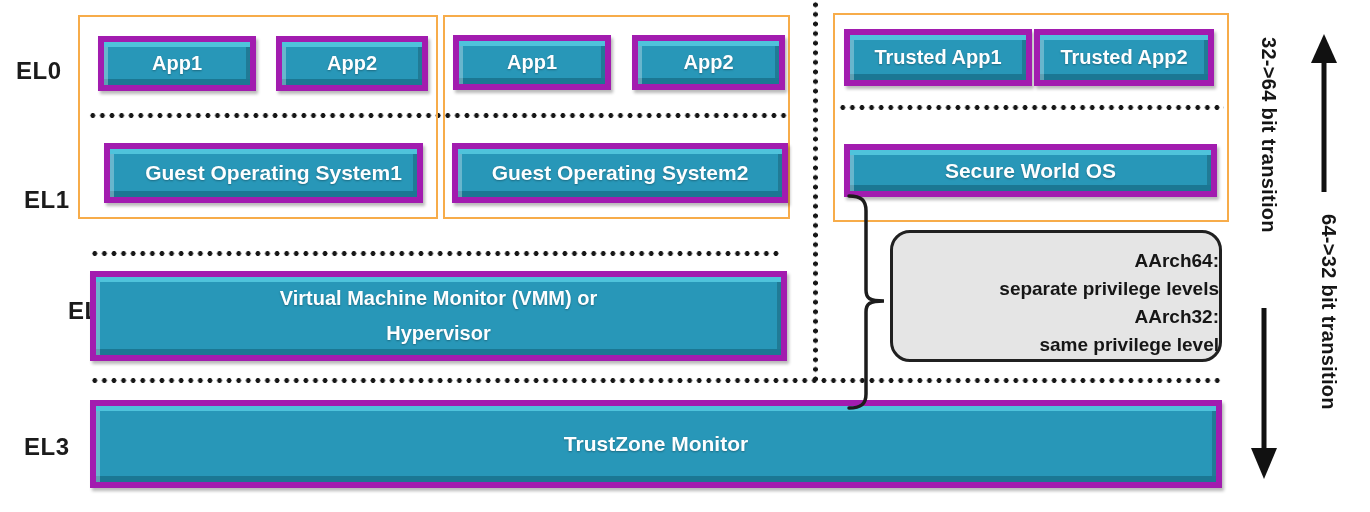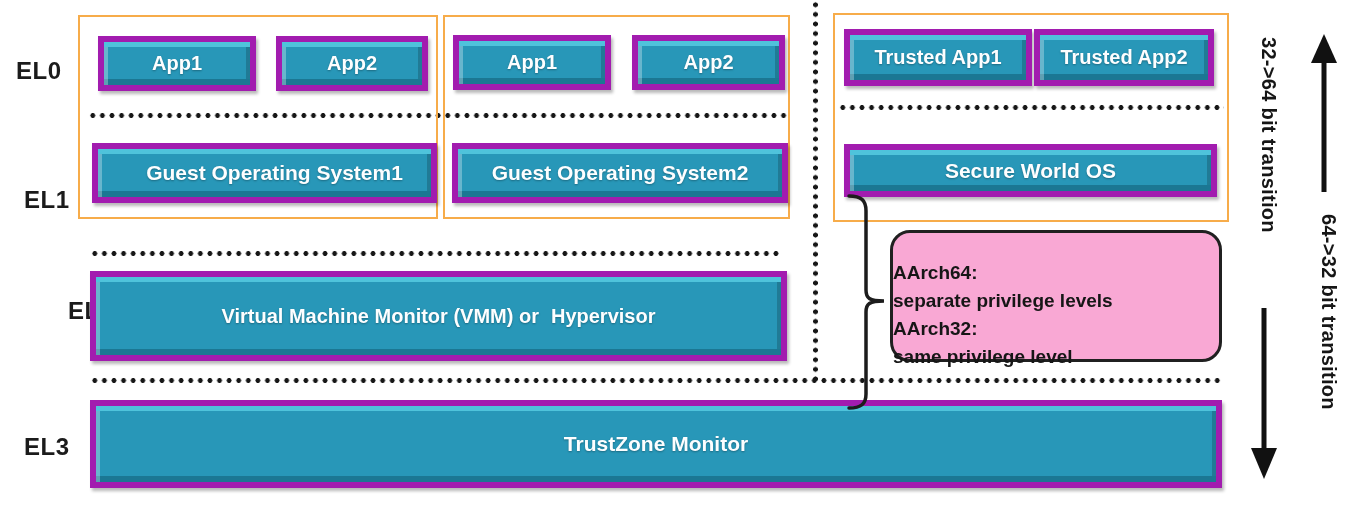--- a/index.html
+++ b/index.html
@@ -63,35 +63,35 @@
   .vdots {
     position: absolute;
     width: 7px;
     background-image: radial-gradient(circle, #161616 2.2px, transparent 2.7px);
     background-size: 7px 9.6px;
     background-repeat: repeat-y;
     background-position: center top;
   }
   .bigbox-lines {
     display: flex;
-    flex-direction: row;
+    flex-direction: column;
     justify-content: center;
     gap: 12px;
   }
   .annotation {
     position: absolute;
     left: 890px; top: 230px; width: 332px; height: 132px;
     border: 3px solid #202020;
     border-radius: 20px;
-    background: #f9a8d4;
+    background: #e5e5e5;
     color: #161616;
     font-size: 19px;
     line-height: 28px;
-    text-align: left;
-    padding-top: 26px;
+    text-align: right;
+    padding-top: 14px;
   }
   .vtext {
     position: absolute;
     writing-mode: vertical-rl;
     font-size: 20px;
     color: #161616;
     white-space: nowrap;
     letter-spacing: 0.3px;
   }
   .overlay {
@@ -112,21 +112,21 @@
 
   <div class="hdots" style="left:88px;  top:112px; width:700px;"></div>
   <div class="hdots" style="left:838px; top:104px; width:386px;"></div>
   <div class="hdots" style="left:90px;  top:250px; width:692px;"></div>
   <div class="hdots" style="left:90px;  top:377px; width:1134px;"></div>
   <div class="vdots" style="left:812px; top:0px;   height:382px;"></div>
 
   <div class="group" style="left:78px; top:15px; width:360px; height:204px;">
     <div class="teal" style="left:18px; top:19px; width:158px; height:55px;">App1</div>
     <div class="teal" style="left:196px; top:19px; width:152px; height:55px;">App2</div>
-    <div class="teal os-font" style="left:12px; top:126px; width:345px; height:60px;padding-left:20px;">Guest Operating System1</div>
+    <div class="teal os-font" style="left:24px; top:126px; width:319px; height:60px;padding-left:20px;">Guest Operating System1</div>
   </div>
 
   <div class="group" style="left:443px; top:15px; width:347px; height:204px;">
     <div class="teal" style="left:8px; top:18px; width:158px; height:55px;">App1</div>
     <div class="teal" style="left:187px; top:18px; width:153px; height:55px;">App2</div>
     <div class="teal os-font" style="left:7px; top:126px; width:336px; height:60px;">Guest Operating System2</div>
   </div>
 
   <div class="group" style="left:833px; top:13px; width:396px; height:209px;">
     <div class="teal" style="left:9px; top:14px; width:188px; height:57px;">Trusted App1</div>

